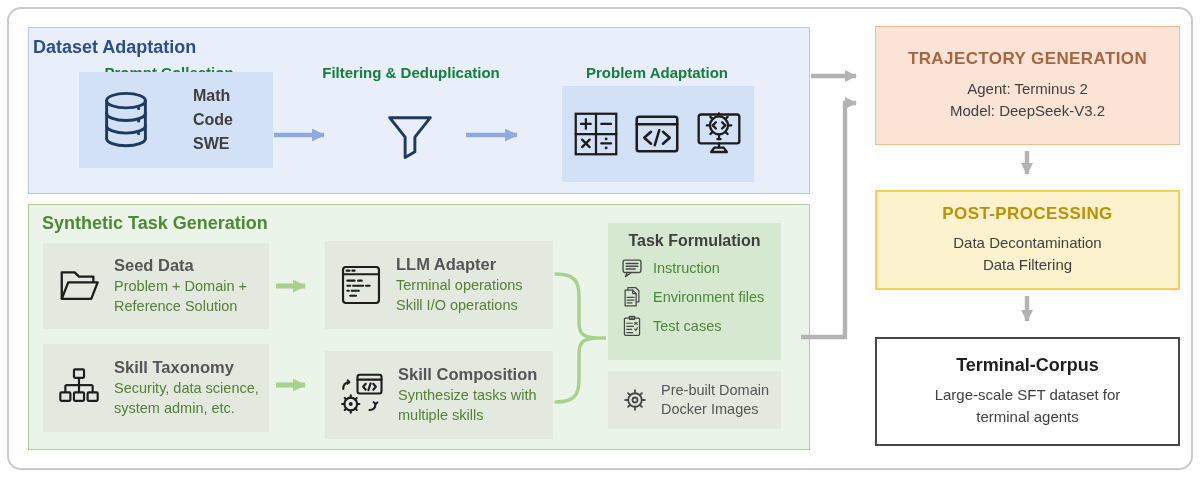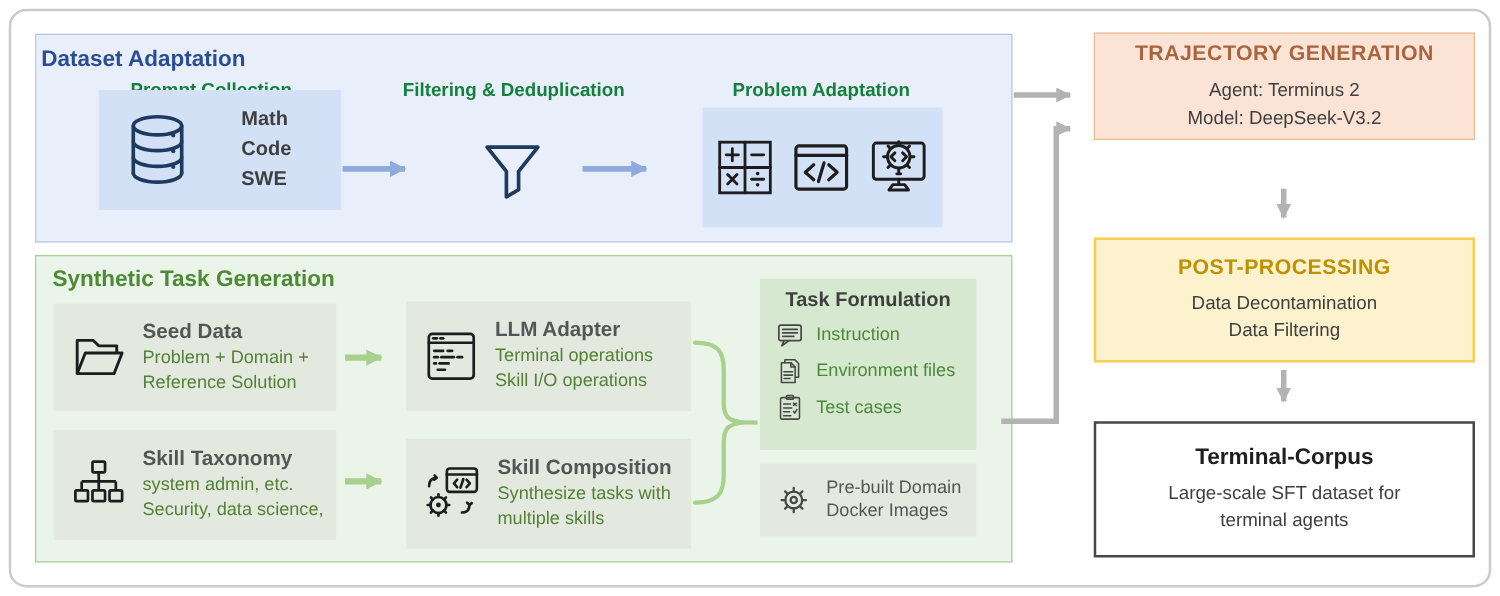--- a/index.html
+++ b/index.html
@@ -23,21 +23,21 @@
   .db-lines{font-size:16px;font-weight:bold;color:#3f3f3f;line-height:1.5;}
   
   .taskform{position:absolute;left:579px;top:18px;width:173px;height:137px;background:#d6e8d0;box-sizing:border-box;}
   .taskform-title{text-align:center;font-size:16px;font-weight:bold;color:#3f3f3f;margin-top:9px;}
   .tf-row{display:flex;align-items:center;gap:10px;margin:7px 0 0 13px;}
   .tf-label{font-size:14.5px;color:#4a8a36;}
   .docker-card{position:absolute;left:579px;top:166px;width:173px;height:58px;background:#e3e9df;display:flex;align-items:center;gap:10px;padding-left:11px;box-sizing:border-box;}
   .docker-text{font-size:14.5px;color:#555555;line-height:1.3;}
   
   .rbox{position:absolute;left:875px;width:305px;box-sizing:border-box;text-align:center;display:flex;flex-direction:column;justify-content:center;}
-  .rbox-traj{top:26px;height:86px;background:#fbe4d5;border:1.5px solid #f2bb8e;}
+  .rbox-traj{top:26px;height:119px;background:#fbe4d5;border:1.5px solid #f2bb8e;}
   .rbox-post{top:190px;height:100px;background:#fdf2ce;border:2px solid #f8cf50;}
   .rbox-corpus{top:337px;height:109px;background:#ffffff;border:2.5px solid #474747;}
   .r-title-traj{font-size:17px;font-weight:bold;color:#a8653f;letter-spacing:.4px;margin-bottom:9px;}
   .r-title-post{font-size:17px;font-weight:bold;color:#bf9000;letter-spacing:.4px;margin-bottom:8px;}
   .r-title-corpus{font-size:18px;font-weight:bold;color:#1f1f1f;margin-bottom:8px;}
   .r-line{font-size:15px;color:#3f3f3f;line-height:1.45;}
   
   .icon{flex-shrink:0;display:block;}
   svg.overlay{position:absolute;left:0;top:0;pointer-events:none;}
 </style>
@@ -155,22 +155,22 @@
             <path d="M32 28 V38"></path>
             <path d="M51 28 V38"></path>
           <rect x="6" y="38" width="14" height="12" rx="1.5"></rect>
           <rect x="25" y="38" width="14" height="12" rx="1.5"></rect>
           <rect x="44" y="38" width="14" height="12" rx="1.5"></rect>
         </g>
       </svg>
       <div>
         <div class="card-title">Skill Taxonomy</div>
         <div class="card-sub">
+          <div>Security, data science,</div>
           <div>system admin, etc.</div>
-          <div>Security, data science,</div>
         </div>
       </div>
     </div>
 
     <div class="card-green" style="left:296px;top:36px;width:228px;height:88px;">
       <svg class="icon" width="46" height="46" viewBox="0 0 64 64">
         <g stroke="#1d1d1d" stroke-width="3" fill="none" stroke-linecap="round">
           <rect x="7" y="7" width="50" height="50" rx="4"></rect>
           <path d="M7 17 H57"></path>
           <path d="M12 12 H16"></path>

